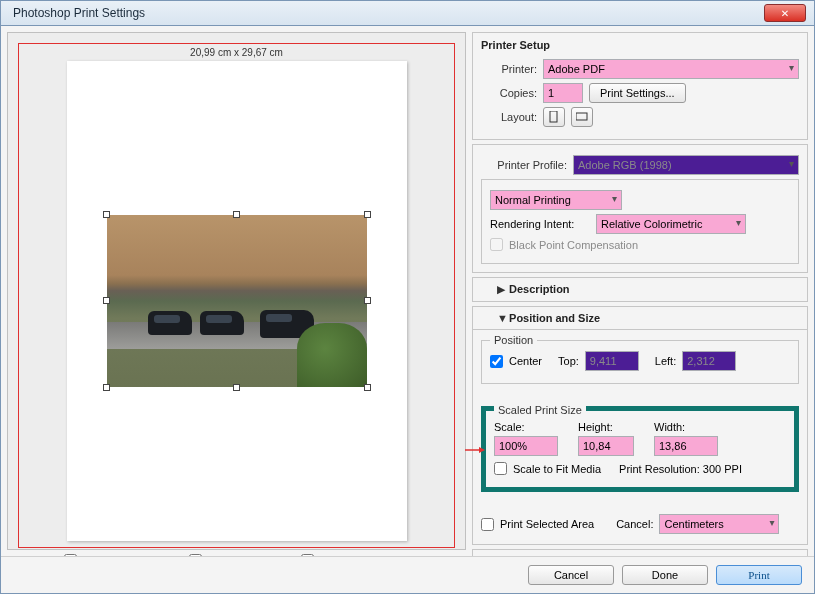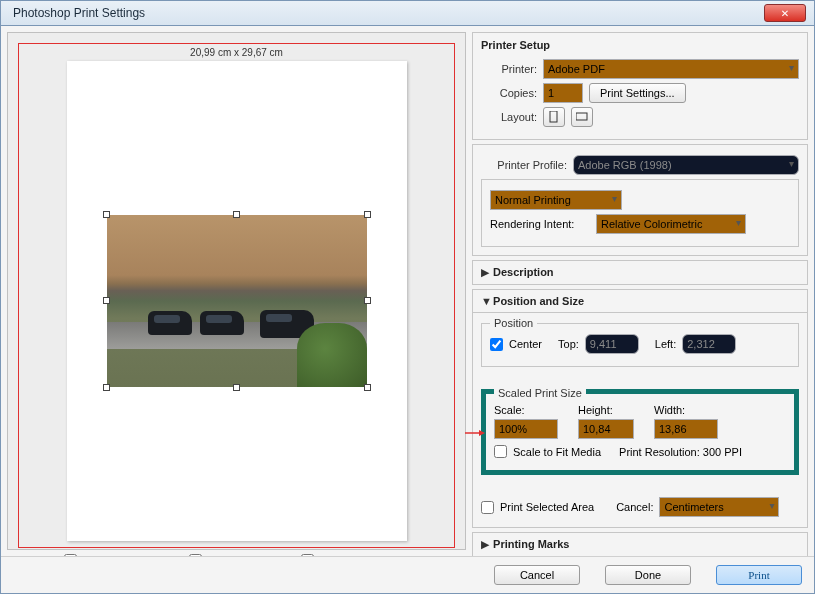--- a/index.html
+++ b/index.html
@@ -27,39 +27,39 @@
 .h-t{top:-4px;left:50%;margin-left:-4px}.h-b{bottom:-4px;left:50%;margin-left:-4px}
 .h-l{left:-4px;top:50%;margin-top:-4px}.h-r{right:-4px;top:50%;margin-top:-4px}
 .bottom-opts { padding: 6px 10px; display:flex; gap:18px; justify-content:center; font-size:11px; color:#555; }
 .bottom-opts label { display:flex; align-items:center; gap:4px; }
 .right-col { width: 336px; display:flex; flex-direction:column; gap:4px; }
 .scroll { flex:1; }
 .group { background:#f4f4f4; border:1px solid #c6c6c6; padding: 6px 8px 8px; }
 .group-title { font-weight:bold; font-size:11px; color:#222; padding:0 0 4px; }
 .row { display:flex; align-items:center; gap:6px; margin:4px 0; font-size:11px; }
 .row .lbl { width:56px; text-align:right; color:#333; }
-.select, .input { background:#a16207; border:1px solid #abadb3; height:20px; padding:1px 4px; font-size:11px; display:flex; align-items:center; }
+.select, .input { background:#f9a8d4; border:1px solid #abadb3; height:20px; padding:1px 4px; font-size:11px; display:flex; align-items:center; }
 .select { flex:1; position:relative; }
 .select::after { content:"▾"; position:absolute; right:4px; top:2px; color:#555; font-size:10px; }
 .input { width:54px; }
 .btn { background: linear-gradient(#fdfdfd,#e6e6e6); border:1px solid #9a9a9a; border-radius:3px; height:20px; padding:0 10px; font-size:11px; display:inline-flex; align-items:center; cursor:default; }
 .icon-btn { width:22px; height:20px; background:linear-gradient(#fdfdfd,#e6e6e6); border:1px solid #9a9a9a; border-radius:3px; display:inline-flex; align-items:center; justify-content:center; font-size:11px; }
 .fieldset { border:1px solid #c6c6c6; padding:6px 8px 8px; margin-top:4px; position:relative; }
 .fieldset .legend { position:absolute; top:-7px; left:8px; background:#f4f4f4; padding:0 4px; font-size:11px; color:#333; }
 .scaled-box { border:5px solid #0f766e; }
 .arrow-svg { position:absolute; left:-21px; top:50%; margin-top:-4px; }
-.disclosure { background:#f4f4f4; border:1px solid #c6c6c6; padding:5px 8px; font-size:11px; font-weight:bold; color:#222; }
+.disclosure { background:#f4f4f4; border:1px solid #c6c6c6; padding:5px 24px; font-size:11px; font-weight:bold; color:#222; }
 .disclosure .tri { display:inline-block; width:9px; font-weight:normal; color:#333; }
 .sub-opts { border:1px solid #c6c6c6; border-top:none; padding:6px 8px; display:flex; align-items:center; gap:10px; }
-.footer { padding:8px 12px; display:flex; justify-content:flex-end; gap:25px; background:#f4f4f4; border-top:1px solid #d0d0d0; }
+.footer { padding:8px 12px; display:flex; justify-content:flex-end; gap:8px; background:#f4f4f4; border-top:1px solid #d0d0d0; }
 .footer .btn { width:86px; justify-content:center; }
 .footer .btn.primary { background:linear-gradient(#d6e9fb,#b9dbfb); border-color:#4a8ed6; color:#0b4f8a; font-weight:normal;font-family:Liberation Serif, serif; }
 input[type=checkbox]{ width:13px; height:13px; }
 .muted { color:#8a8a8a; }
-.disabled { color:#8a8a8a; background:#0f172a;border-radius:6px; }
+.disabled { color:#8a8a8a; background:#4c1d95; }
 </style>
 </head>
 <body>
 
 <div class="titlebar">
   <span class="title">Photoshop Print Settings</span>
   <div class="close-btn">✕</div>
 </div>
 
 <div class="dialog">
@@ -149,20 +149,24 @@
             <div class="row">
               <div class="select" style="flex:0 0 132px">
                   <span>Normal Printing</span>
                 </div>
             </div>
             <div class="row">
               <span style="width:100px">Rendering Intent:</span>
               <div class="select" style="flex:0 0 150px">
                   <span>Relative Colorimetric</span>
                 </div>
+            </div>
+            <div class="row">
+              <input type="checkbox" disabled="" style="">
+              <span class="muted">Black Point Compensation</span>
             </div>
           </div>
         </div>
 
         <div class="disclosure" style="margin-top:4px">
           <span class="tri">▶</span>
           <span>Description</span>
         </div>
 
         <div class="disclosure" style="margin-top:4px">

